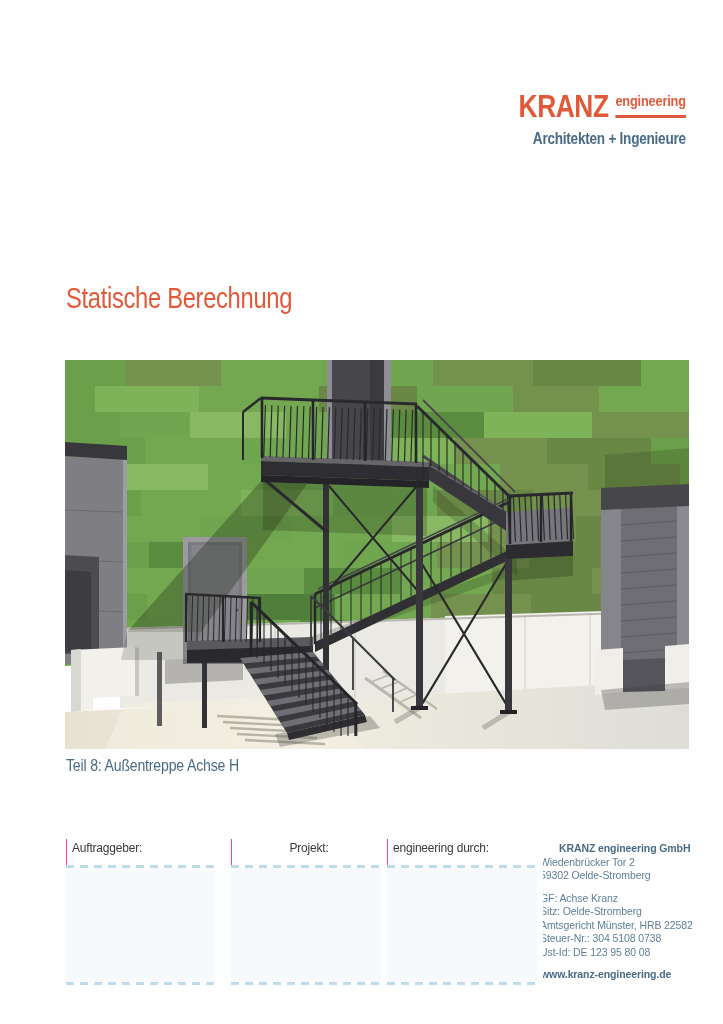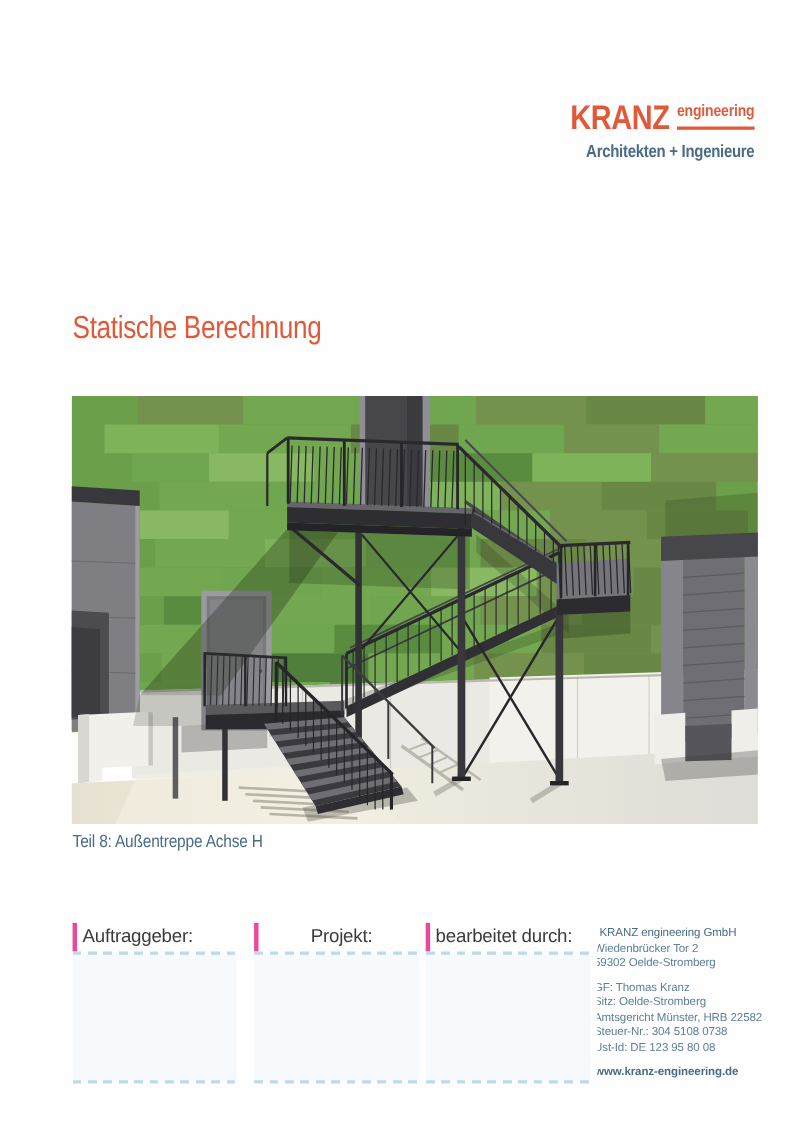--- a/index.html
+++ b/index.html
@@ -21,31 +21,31 @@
              transform:scaleX(.82);transform-origin:top left;white-space:nowrap;}
 
   
   .figure{position:absolute;left:65px;top:360px;width:624px;height:389px;}
   .figure svg{display:block;}
   .caption{position:absolute;left:66px;top:757px;font-size:16px;letter-spacing:-.2px;
            transform:scaleX(.88);transform-origin:top left;white-space:nowrap;}
 
   
   .field{position:absolute;top:839px;}
-  .field .label-row{border-left:4px solid #ec4899;height:24px;padding:2px 0 0 5px;
-                    font-size:17px;letter-spacing:-.2px;color:#3a3a3c;}
+  .field .label-row{border-left:1px solid #ec4899;height:24px;padding:2px 0 0 5px;
+                    font-size:12px;letter-spacing:-.2px;color:#3a3a3c;}
   .dash-line{height:3px;background:repeating-linear-gradient(90deg,#bfdaea 0 8px,rgba(0,0,0,0) 8px 14px);}
   .field .write-area{height:114px;background:rgba(205,230,245,.16);}
   .f1{left:66px;width:149px;} .f2{left:231px;width:150px;text-align:center;} .f3{left:387px;width:150px;}
 
   
   .company{position:absolute;left:543px;top:842px;width:152px;overflow:hidden;
            font-size:10.5px;line-height:13.5px;color:#5e7f97;letter-spacing:-.1px;}
   .company p{margin:0 0 0 -3px;white-space:nowrap;}
-  .company p.bold{font-weight:normal;color:#4a6b85;margin-left:2px;}
+  .company p.bold{font-weight:bold;color:#4a6b85;margin-left:16px;}
   .company p.web{font-weight:bold;color:#4a6b85;margin-left:-2px;}
   .company .gap{height:9px;}
   .c-orange{color:#e05a3a;} .c-blue{color:#4a6b85;}
   .bg-orange{background:#e05a3a;}
 </style>
 </head>
 <body>
 
 <div class="page">
 
@@ -317,32 +317,32 @@
     <div class="write-area"></div>
     <div class="dash-line"></div>
   </div>
   <div class="field f2">
     <div class="label-row">Projekt:</div>
     <div class="dash-line"></div>
     <div class="write-area"></div>
     <div class="dash-line"></div>
   </div>
   <div class="field f3">
-    <div class="label-row">bearbeitet durch:</div>
+    <div class="label-row">engineering durch:</div>
     <div class="dash-line"></div>
     <div class="write-area"></div>
     <div class="dash-line"></div>
   </div>
 
   <div class="company">
     <p class="bold">KRANZ engineering GmbH</p>
     <p>Wiedenbrücker Tor 2</p>
     <p>59302 Oelde-Stromberg</p>
     <div class="gap"></div>
-    <p>GF: Thomas Kranz</p>
+    <p>GF: Achse Kranz</p>
     <p>Sitz: Oelde-Stromberg</p>
     <p>Amtsgericht Münster, HRB 22582</p>
     <p>Steuer-Nr.: 304 5108 0738</p>
     <p>Ust-Id: DE 123 95 80 08</p>
     <div class="gap"></div>
     <p class="web">www.kranz-engineering.de</p>
   </div>
 
 </div>
 

